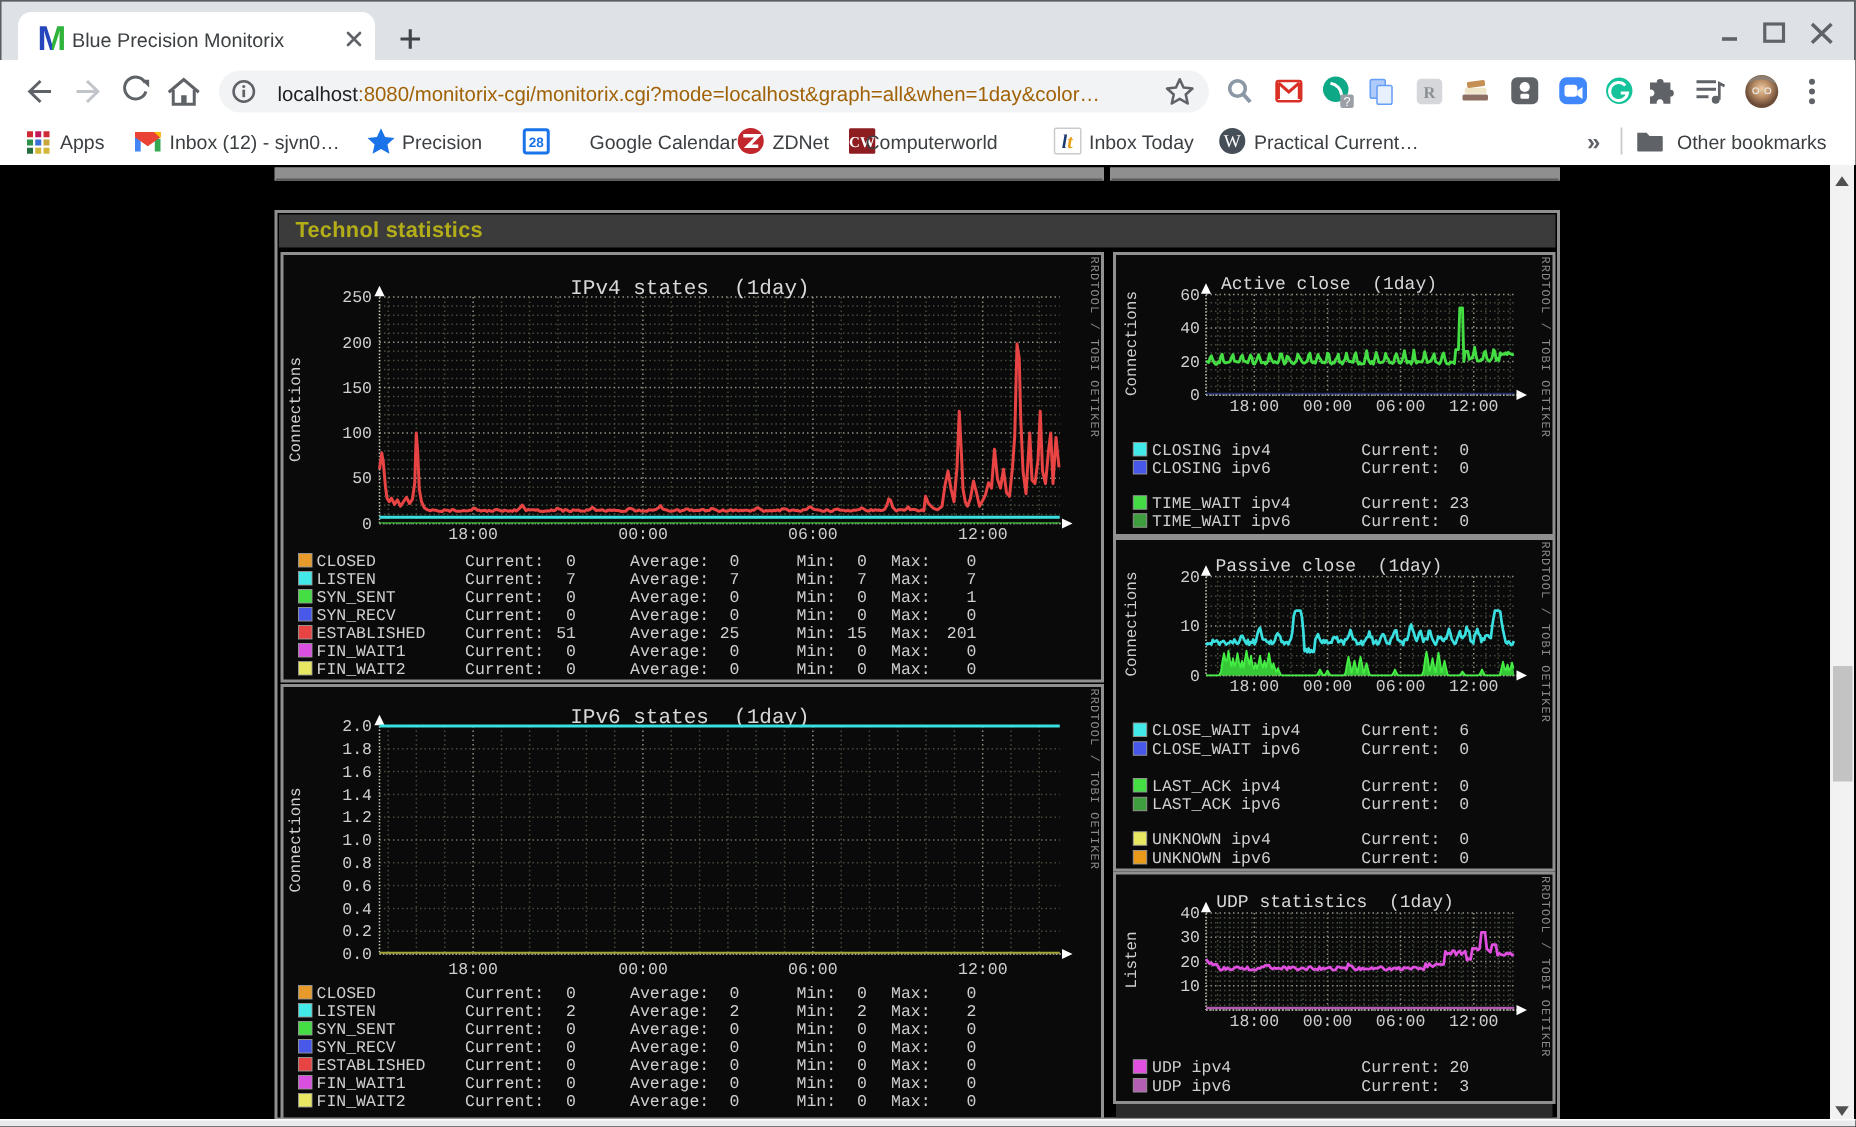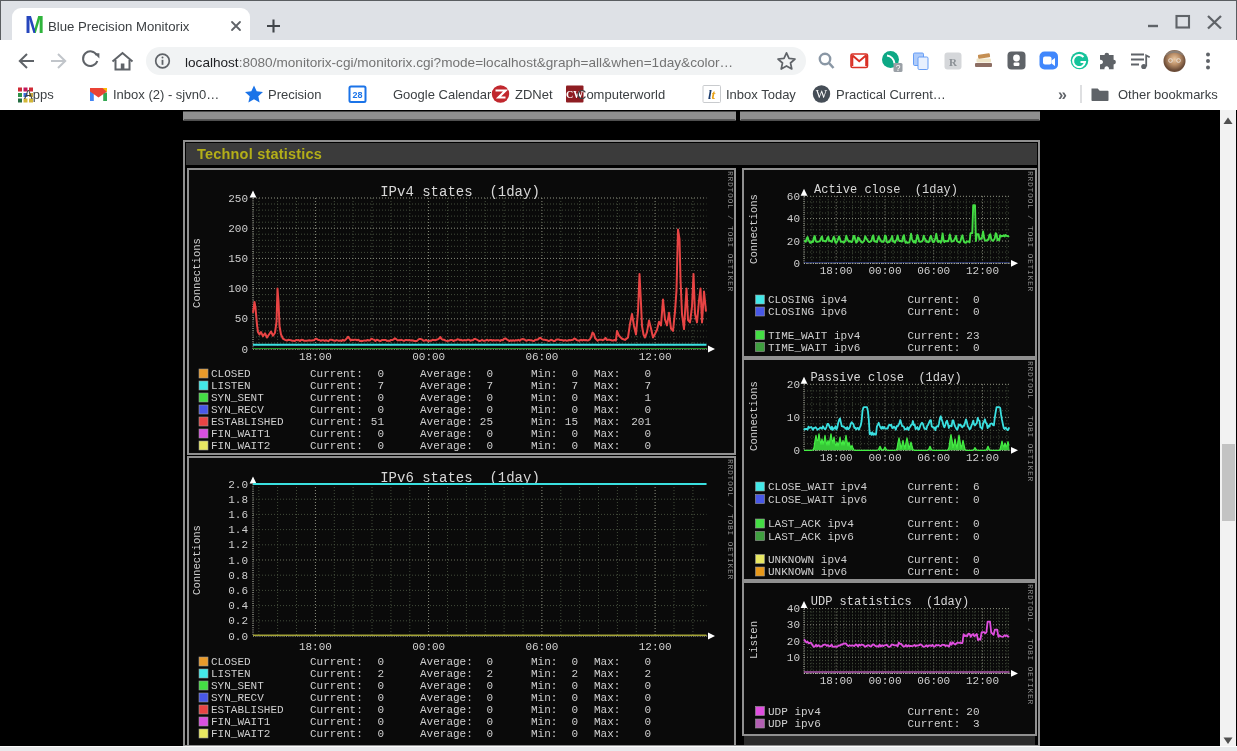--- a/index.html
+++ b/index.html
@@ -4,21 +4,21 @@
 html,body { width:1237px; height:751px; overflow:hidden; background:#000; }
 body { font-family:"Liberation Sans", sans-serif; }
 #win { position:absolute; left:0; top:0; width:1237px; height:751px; }
 .abs { position:absolute; }
 #tabbar { left:0; top:0; width:1237px; height:40px; background:#dee1e6; border-top:1px solid #999c9f; }
 #tab { left:12px; top:8px; width:238px; height:32px; background:#fff; border-radius:9px 9px 0 0; }
 #tabtitle { left:48px; top:18.5px; font-size:13.2px; color:#3c4043; }
 #navbar { left:0; top:40px; width:1237px; height:40px; background:#fff; }
 #pill { left:146px; top:47px; width:660px; height:28px; border-radius:14px; background:#f1f3f4; }
 #url { left:185px; top:54.5px; font-size:13.6px; color:#202124; white-space:nowrap; }
-#url .g { color:#737373; }
+#url .g { color:#a16207; }
 #bkbar { left:0; top:80px; width:1237px; height:30px; background:#fff; }
 .bk { position:absolute; top:87px; font-size:13px; color:#3c4043; }
 #page { left:0; top:110px; width:1237px; height:641px; background:#000; }
 #hdr { left:186px; top:143px; width:851px; height:22px; background:#3b3b3b; }
 #hdrtxt { left:197px; top:146px; font-size:14.5px; font-weight:bold; color:#b3ae18; letter-spacing:0.2px; }
 #sb { left:1220px; top:110px; width:16px; height:636px; background:#f2f2f2; }
 #sbthumb { left:1221.5px; top:444px; width:13px; height:77px; background:#c3c3c3; }
 #bstrip { left:0px; top:746px; width:1237px; height:5px; background:#e9eaec; border-top:1px solid #fdfdfd; }
 </style></head>
 <body>
@@ -163,22 +163,22 @@
     <text x="711.5" y="18.5" font-size="13" font-weight="bold" font-style="italic" text-anchor="middle" font-family="Liberation Serif"><tspan fill="#1b3c6e">l</tspan><tspan fill="#e8a013">t</tspan></text>
 
     <circle cx="821.5" cy="14" r="8.7" fill="#464e57"></circle>
     <text x="821.5" y="18.3" font-size="12" fill="#fff" text-anchor="middle" font-family="Liberation Serif">W</text>
 
     <text x="1058" y="20" font-size="16" font-weight="bold" fill="#5f6368" font-family="Liberation Sans">»</text>
     <line x1="1081" y1="5" x2="1081" y2="23" stroke="#c8cacd" stroke-width="1.2"></line>
 
     <path d="M1091.5 8.5 h6.2 l2 2.2 h8 a0.8 0.8 0 0 1 0.8 0.8 v8.7 a0.8 0.8 0 0 1 -0.8 0.8 h-15.4 a0.8 0.8 0 0 1 -0.8 -0.8 z" fill="#5f6368"></path>
   </svg>
-  <div class="bk" style="left:24px">Apps</div>
-  <div class="bk" style="left:113px">Inbox (2) - sjvn0…</div>
+  <div class="bk" style="left:40px">Apps</div>
+  <div class="bk" style="left:113px">Inbox (12) - sjvn0…</div>
   <div class="bk" style="left:268px">Precision</div>
   <div class="bk" style="left:393px">Google Calendar</div>
   <div class="bk" style="left:515px">ZDNet</div>
   <div class="bk" style="left:577px">Computerworld</div>
   <div class="bk" style="left:726px">Inbox Today</div>
   <div class="bk" style="left:836px">Practical Current…</div>
   <div class="bk" style="left:1118px">Other bookmarks</div>
 
   <div class="abs" id="page"></div>
   <svg class="abs" style="left:0;top:110px" width="1237" height="641" font-family="Liberation Mono">

